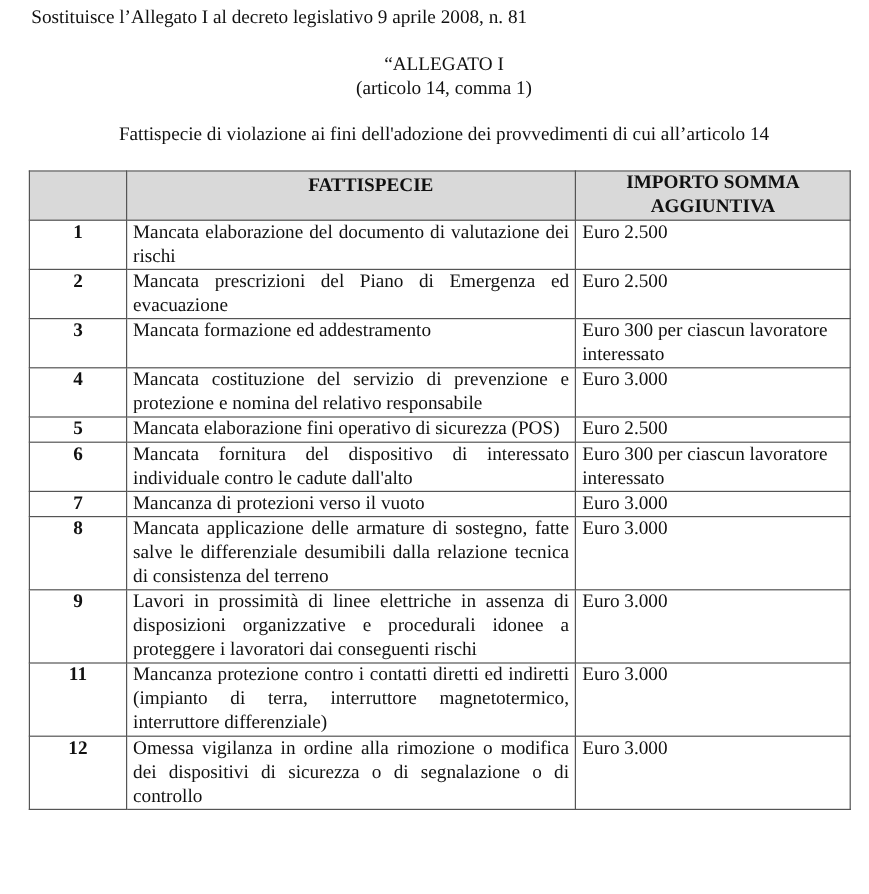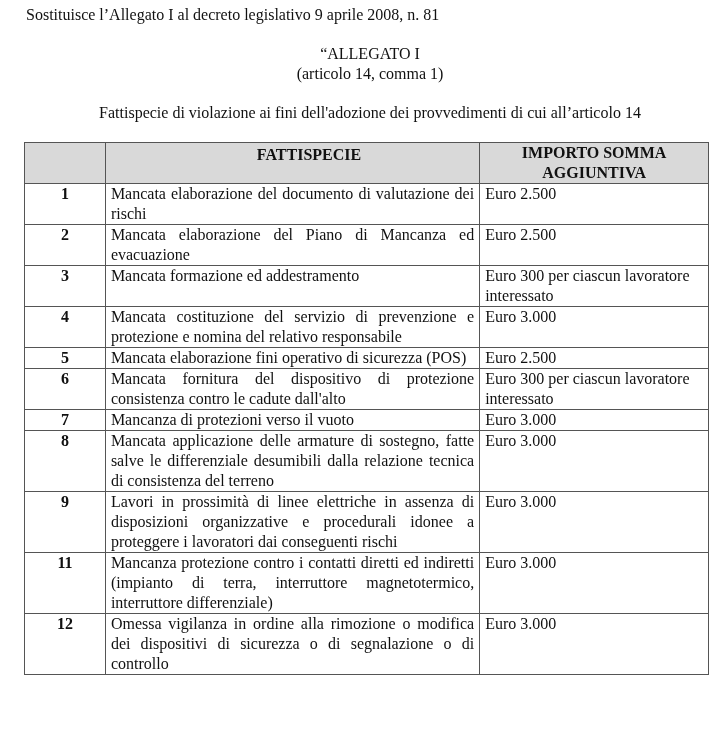--- a/index.html
+++ b/index.html
@@ -41,41 +41,41 @@
     </tr>
   </thead>
   <tbody id="tbody">
       <tr>
         <td class="num">1</td>
         <td class="desc">Mancata elaborazione del documento di valutazione dei rischi</td>
         <td class="amt">Euro 2.500</td>
       </tr>
       <tr>
         <td class="num">2</td>
-        <td class="desc">Mancata elaborazione del Piano di Mancanza ed evacuazione</td>
+        <td class="desc">Mancata prescrizioni del Piano di Emergenza ed evacuazione</td>
         <td class="amt">Euro 2.500</td>
       </tr>
       <tr>
         <td class="num">3</td>
         <td class="desc">Mancata formazione ed addestramento</td>
         <td class="amt">Euro 300 per ciascun lavoratore interessato</td>
       </tr>
       <tr>
         <td class="num">4</td>
         <td class="desc">Mancata costituzione del servizio di prevenzione e protezione e nomina del relativo responsabile</td>
         <td class="amt">Euro 3.000</td>
       </tr>
       <tr>
         <td class="num">5</td>
         <td class="desc">Mancata elaborazione fini operativo di sicurezza (POS)</td>
         <td class="amt">Euro 2.500</td>
       </tr>
       <tr>
         <td class="num">6</td>
-        <td class="desc">Mancata fornitura del dispositivo di protezione consistenza contro le cadute dall'alto</td>
+        <td class="desc">Mancata fornitura del dispositivo di interessato individuale contro le cadute dall'alto</td>
         <td class="amt">Euro 300 per ciascun lavoratore interessato</td>
       </tr>
       <tr>
         <td class="num">7</td>
         <td class="desc">Mancanza di protezioni verso il vuoto</td>
         <td class="amt">Euro 3.000</td>
       </tr>
       <tr>
         <td class="num">8</td>
         <td class="desc">Mancata applicazione delle armature di sostegno, fatte salve le differenziale desumibili dalla relazione tecnica di consistenza del terreno</td>

